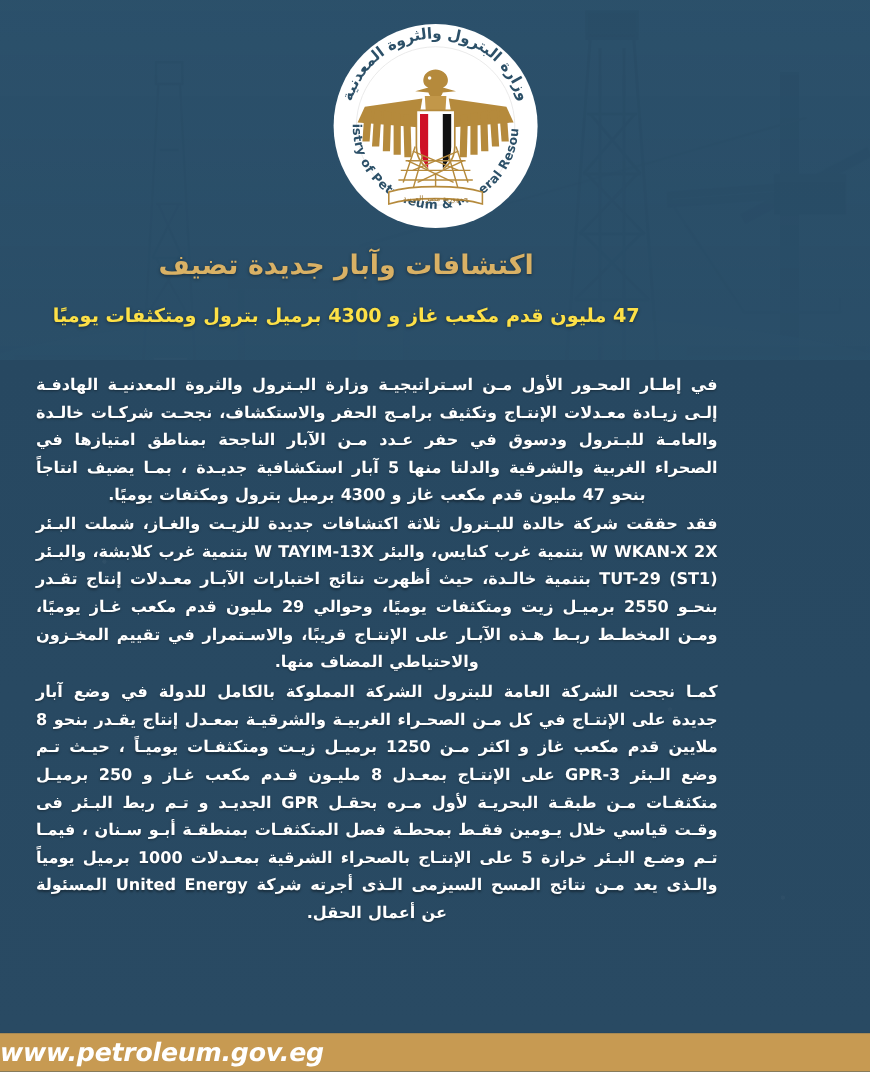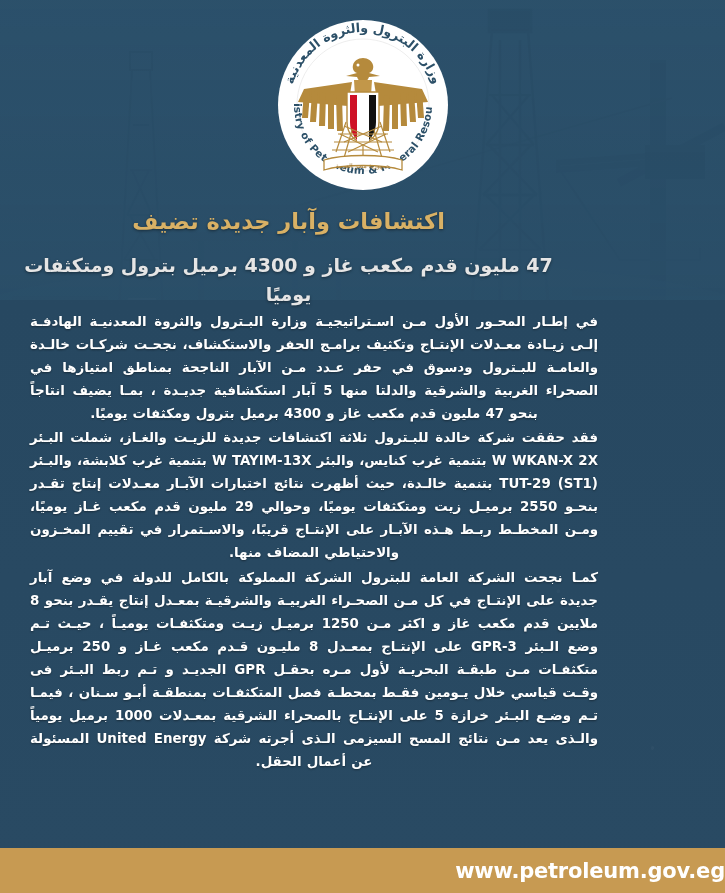--- a/index.html
+++ b/index.html
@@ -63,22 +63,22 @@
   }
   .headline-1 {
     color:#d9b165;
     font-size:22.5px;
     font-weight:bold;
     letter-spacing:0px;
     line-height:1.5;
     text-shadow:0 1px 3px rgba(0,0,0,0.45);
   }
   .headline-2 {
-    color:#e5e5e5;
-    font-size:19px;
+    color:#fde047;
+    font-size:16px;
     font-weight:bold;
     line-height:1.55;
     margin-top:12px;
     padding:0 8px;
     text-shadow:0 1px 3px rgba(0,0,0,0.45);
   }
 
   
   .body-block {
     position:absolute; left:0; top:310px;
@@ -95,24 +95,25 @@
     line-height:1.72;
     font-weight:bold;
     margin-bottom:1px;
     text-shadow:0 1px 2px rgba(0,0,0,0.4);
     word-spacing:0.5px;
   }
 
   
   .footer-bar {
     position:absolute; left:0; bottom:0;
-    width:725px; height:45px;
+    width:725px; height:32px;
     background:#c79a52;
-    display:flex; align-items:center; justify-content:flex-start;
+    display:flex; align-items:center; justify-content:flex-end;
     z-index:7;
+    font-style:italic;
   }
   .footer-url {
     color:#ffffff;
     font-size:21px;
     font-weight:bold;
     letter-spacing:-0.2px;
     direction:ltr;
   }
 </style>
 </head>

